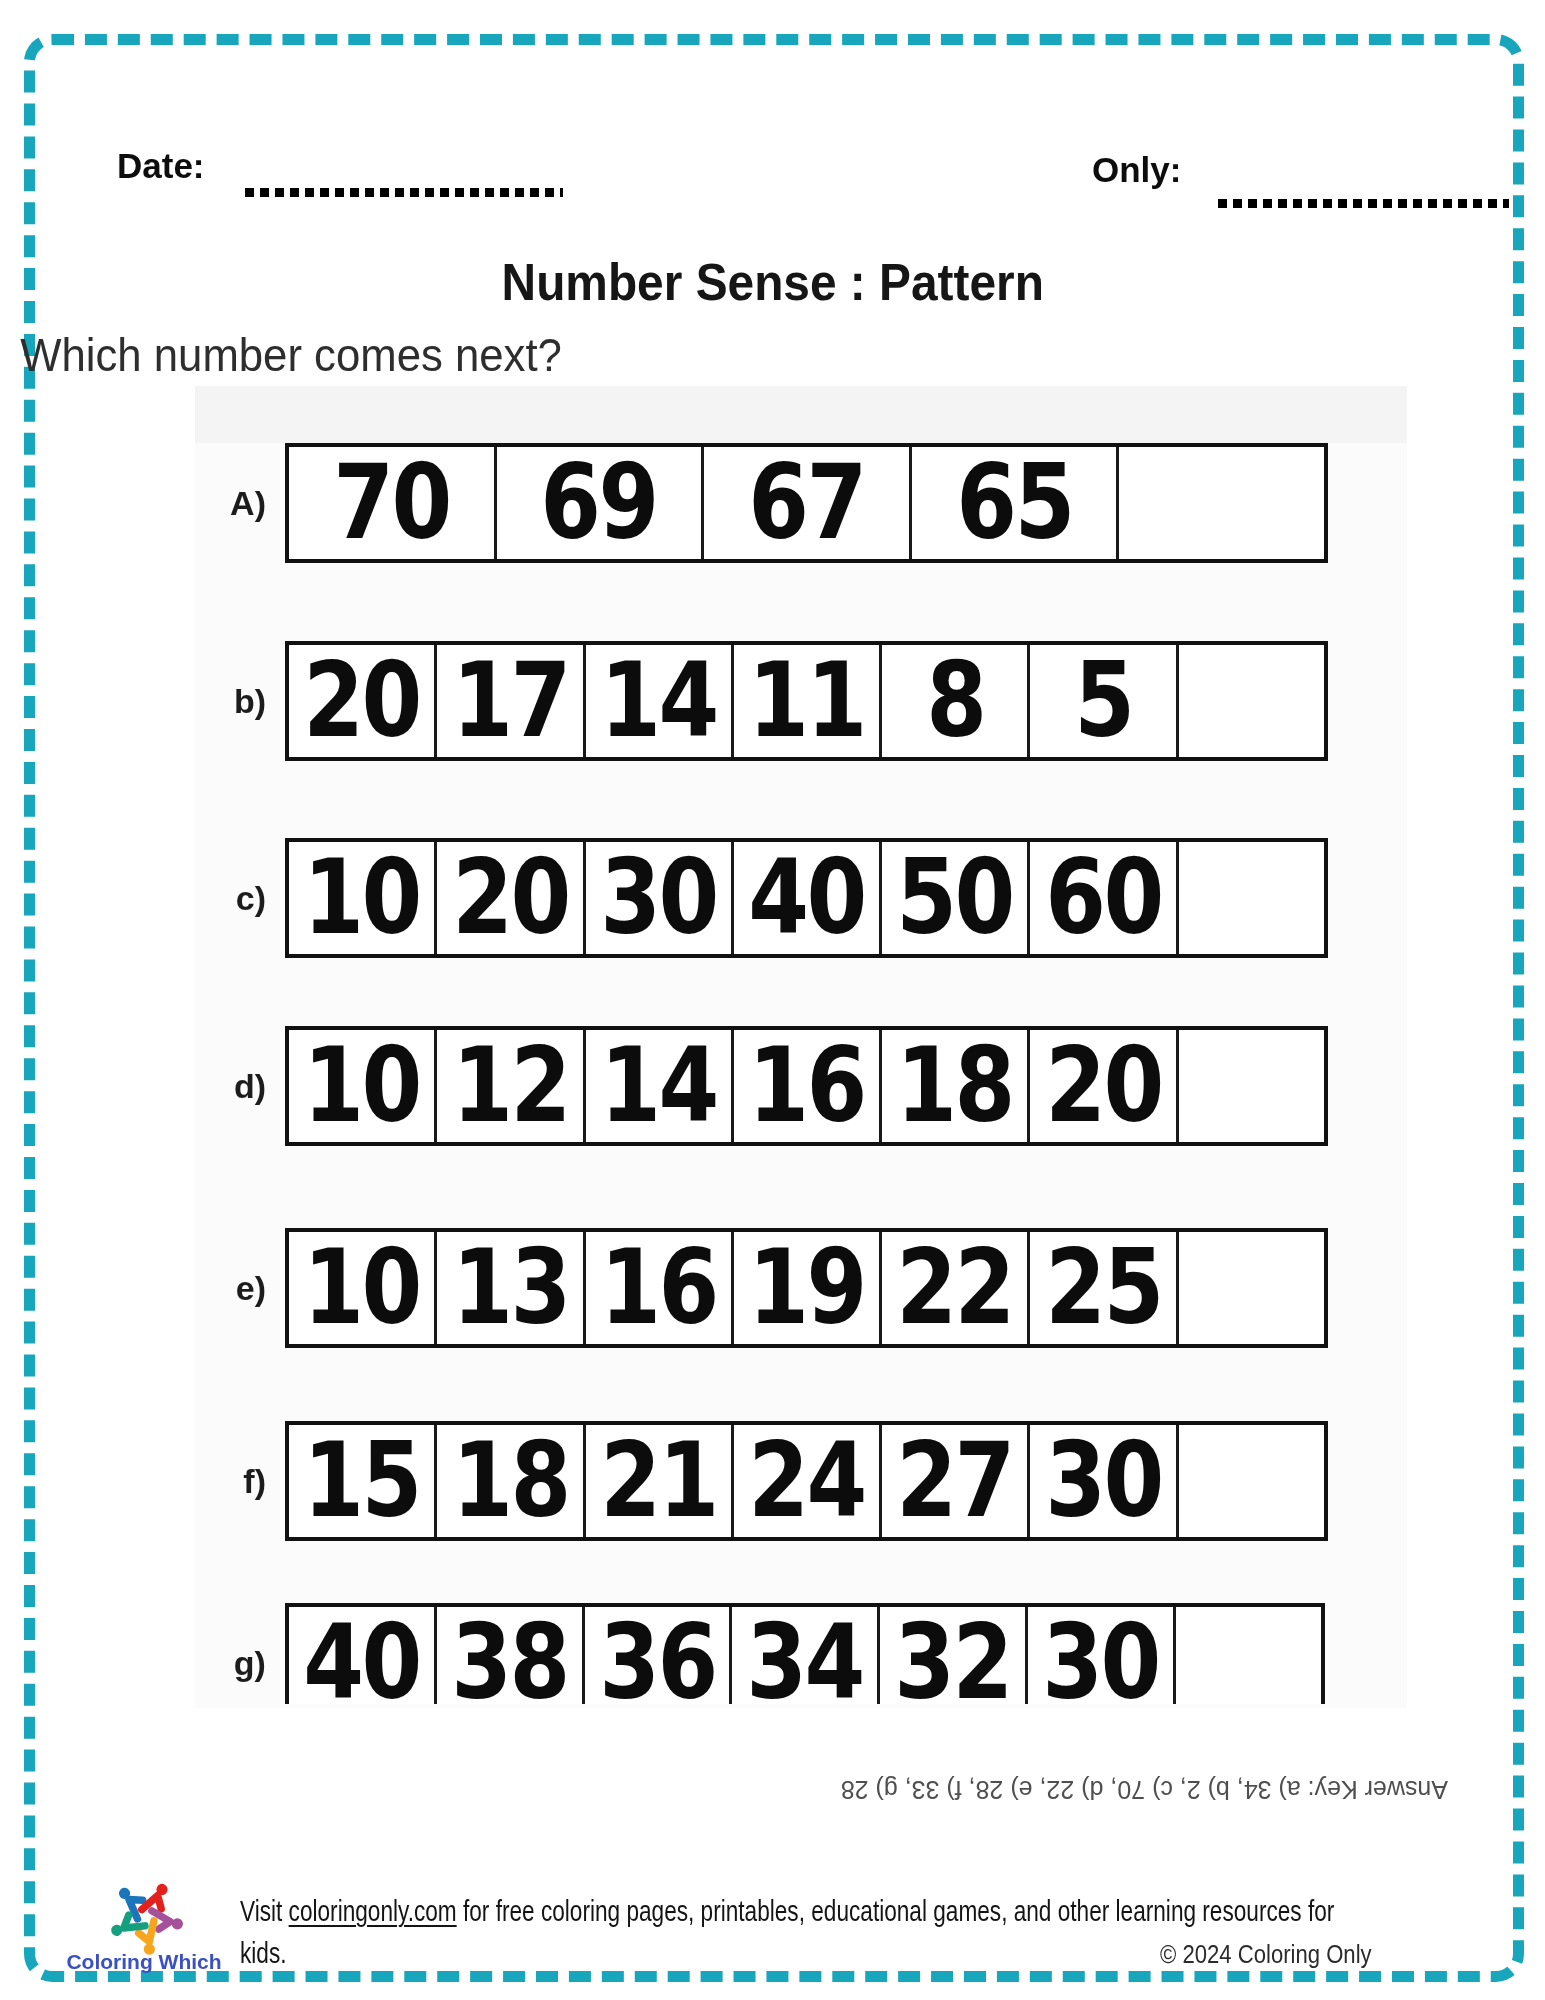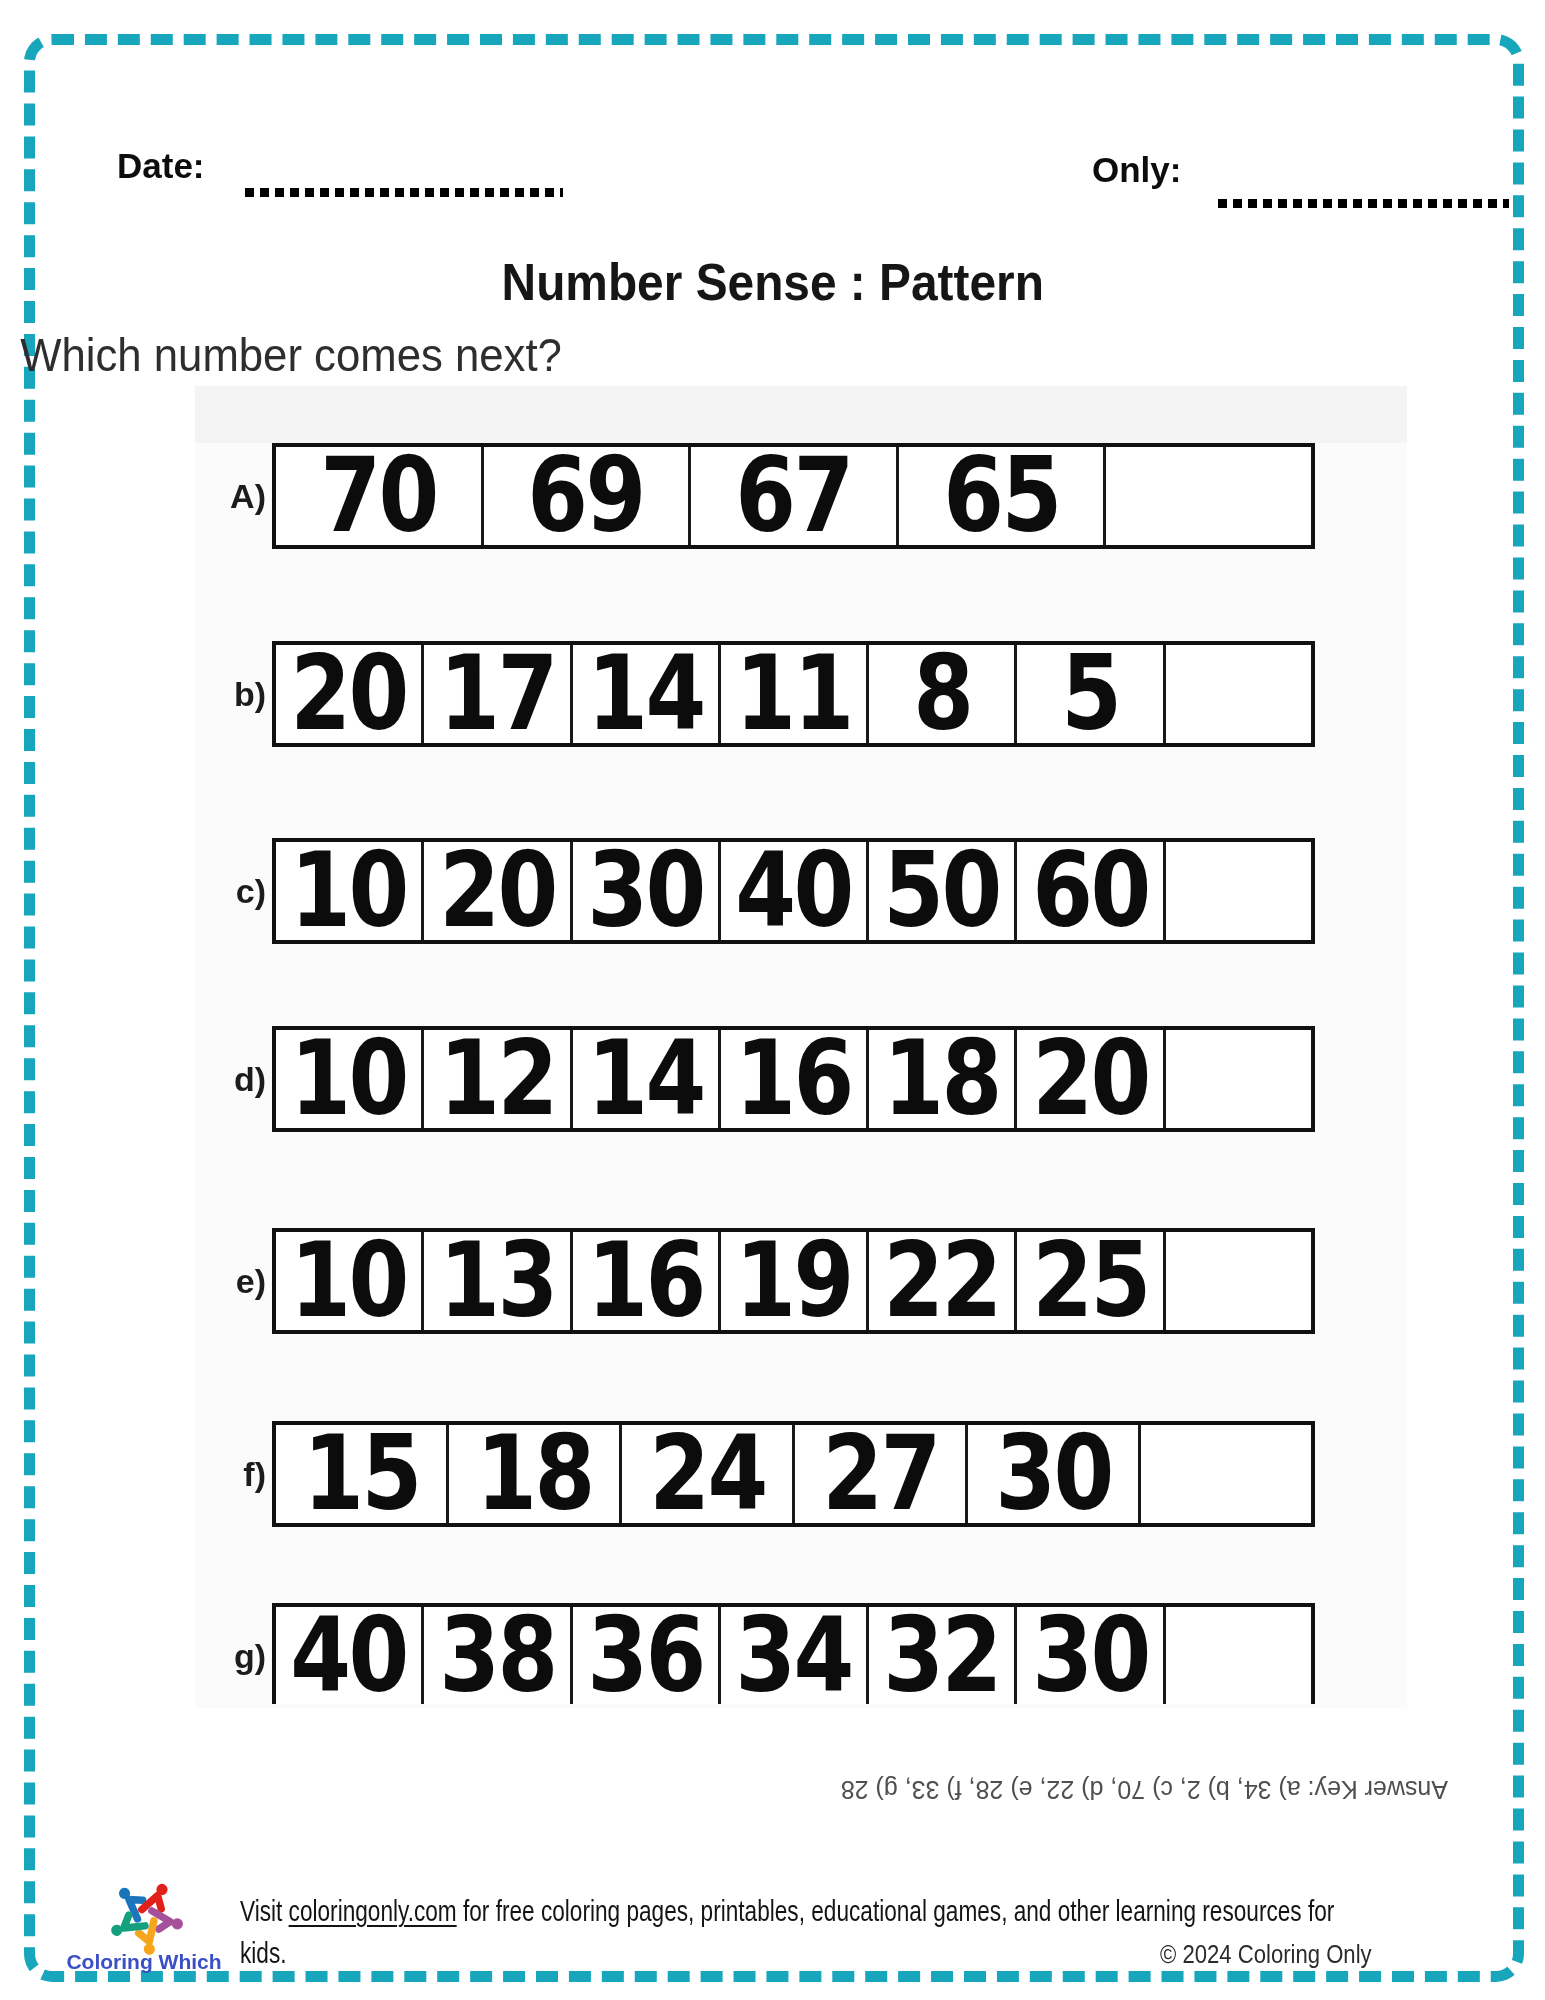--- a/index.html
+++ b/index.html
@@ -23,21 +23,21 @@
   .title{display:inline-block;font-size:52px;font-weight:bold;color:#161616;
     transform:scaleX(0.92);transform-origin:center;white-space:nowrap;}
   .subtitle-wrap{position:absolute;left:6px;top:328px;width:1545px;text-align:left;}
   .subtitle{display:inline-block;font-size:46px;font-weight:400;color:#2e2e2e;
     transform:scaleX(0.95);transform-origin:center;white-space:nowrap;}
   .scan-area{position:absolute;left:195px;top:386px;width:1212px;height:1322px;background:#fbfbfb;}
   .scan-strip{position:absolute;left:0;top:0;width:100%;height:57px;background:#f3f4f3;}
   .row{position:absolute;left:185px;display:flex;align-items:stretch;}
   .row-label{width:81px;display:flex;align-items:center;justify-content:flex-end;
     padding-right:6px;font-size:34px;font-weight:bold;color:#1c1c1c;}
-  .row-box{width:1043px;height:106px;margin-left:0;border:4px solid #111;background:#fff;
+  .row-box{width:1043px;height:120px;margin-left:13px;border:4px solid #111;background:#fff;
     display:flex;box-sizing:border-box;}
   .cell{flex:1 1 0;border-right:3px solid #191919;display:flex;align-items:center;justify-content:center;
     overflow:hidden;background:#fff;}
   .cell:last-child{border-right:none;}
   .num{font-family:"DejaVu Sans", sans-serif;font-size:94px;font-weight:bold;color:#0c0c0c;
     letter-spacing:-3px;transform:scale(0.93,1.1);line-height:1;}
   .g-clip{position:absolute;left:185px;top:1603px;width:1140px;height:101px;overflow:hidden;}
   .g-clip .row{position:static;}
   .answer-key{
     position:absolute;left:736px;top:1770px;width:712px;height:34px;
@@ -199,20 +199,23 @@
 <div class="row" style="top:1421px">
   <div class="row-label">f)</div>
   <div class="row-box">
     <div class="cell">
         <span class="num">15</span>
       </div>
     <div class="cell">
         <span class="num">18</span>
       </div>
     <div class="cell">
+        <span class="num">21</span>
+      </div>
+    <div class="cell">
         <span class="num">24</span>
       </div>
     <div class="cell">
         <span class="num">27</span>
       </div>
     <div class="cell">
         <span class="num">30</span>
       </div>
     <div class="cell"></div>
   </div>

